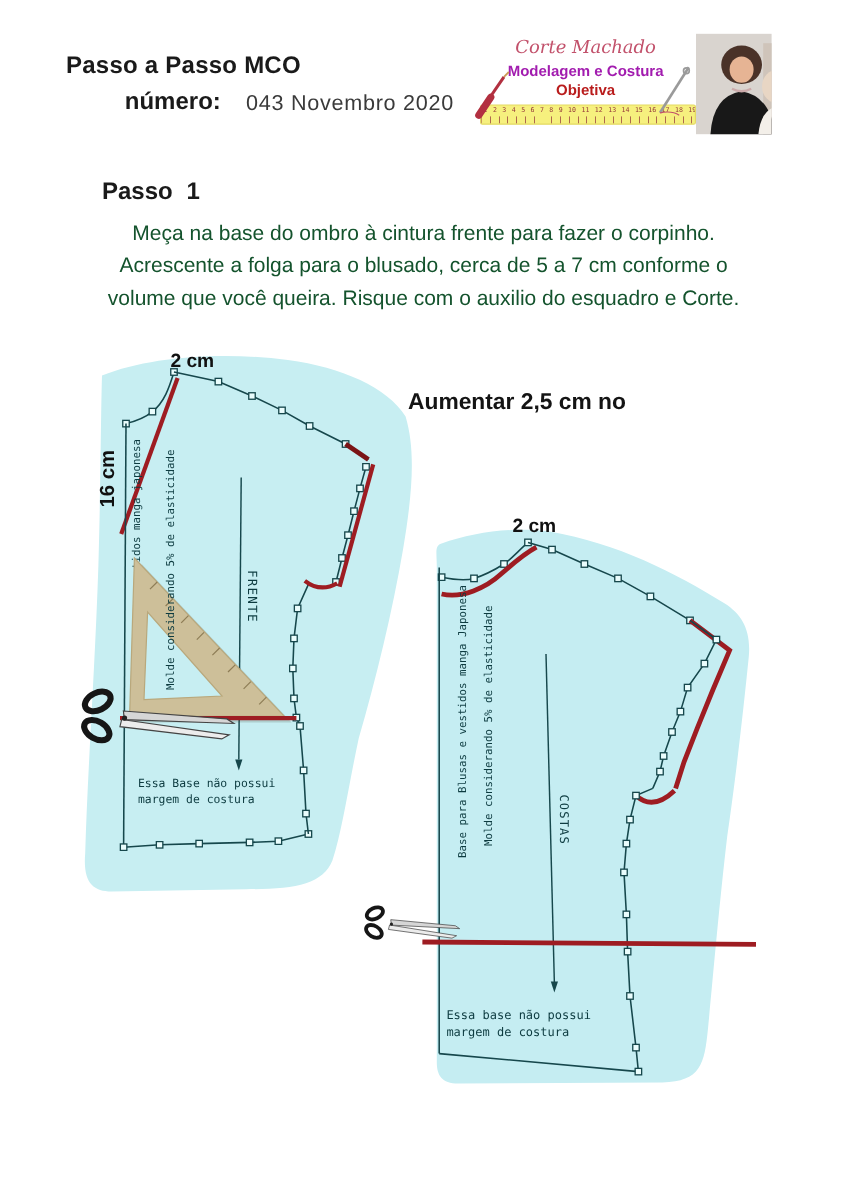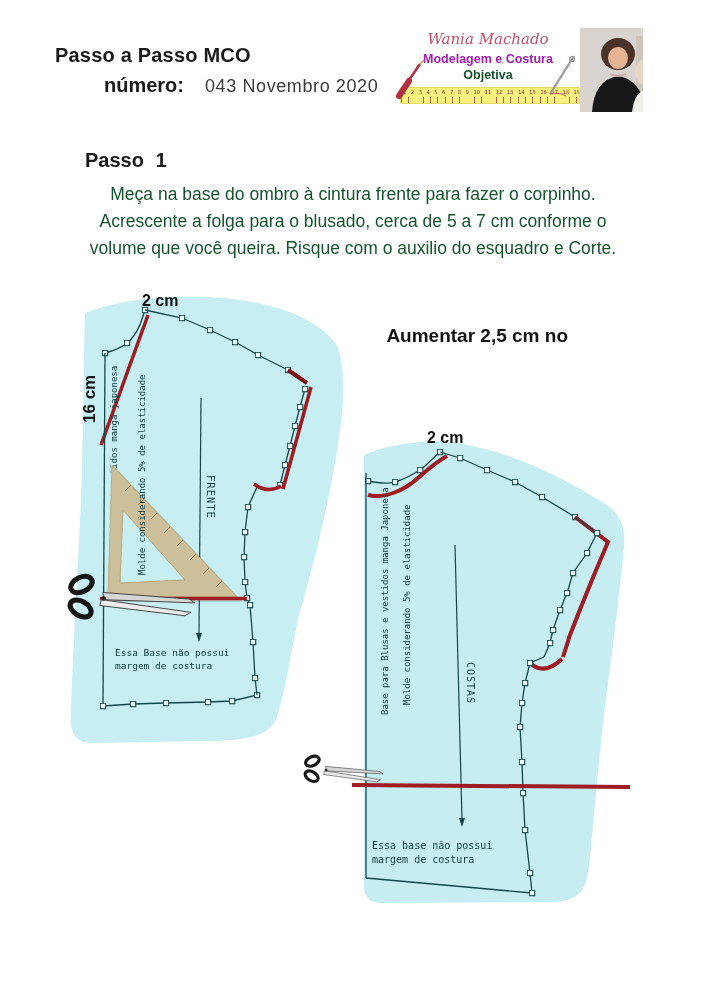--- a/index.html
+++ b/index.html
@@ -13,53 +13,53 @@
   .h-numvalue{left:205px;top:76px;font-size:18px;font-weight:normal;color:#3a3a3a;letter-spacing:.6px;}
 
   
   .logo{left:398px;top:28px;width:268px;height:84px;}
   .logo-left{position:absolute;left:0;top:0;width:180px;height:84px;}
   .logo-script{position:absolute;left:0;top:2px;width:180px;text-align:center;
       font-family:"DejaVu Serif",serif;font-style:italic;font-size:15px;color:#c2516b;}
   .logo-tag1{position:absolute;left:0;top:24px;width:180px;text-align:center;
       font-size:12.5px;font-weight:bold;color:#a21caf;}
   .logo-tag2{position:absolute;left:0;top:40px;width:180px;text-align:center;
-      font-size:12.5px;font-weight:bold;color:#14532d;}
+      font-size:12.5px;font-weight:bold;color:#b91c1c;}
   .logo-ruler{position:absolute;left:2px;bottom:8px;width:178px;height:15px;background:#f6f07e;
       border:1px solid #e3da62;border-radius:2px;overflow:hidden;}
   .logo-ruler-nums{position:absolute;left:2px;top:1px;font-size:5.5px;color:#94383a;
       white-space:nowrap;word-spacing:1.2px;font-family:"DejaVu Sans Mono",monospace;}
   .logo-ruler-ticks{position:absolute;left:0;bottom:0;width:100%;height:6px;
       background:repeating-linear-gradient(90deg,rgba(150,60,60,.75) 0 .8px,transparent .8px 7.3px);}
   .logo-photo{position:absolute;right:0;top:0;width:86px;height:84px;}
 
   
   .step-head{left:85px;top:149px;font-size:20px;font-weight:bold;word-spacing:6px;}
   .step-body{left:62px;top:181px;width:582px;text-align:center;font-size:17.5px;
       line-height:27px;color:#14532d;}
 
   
-  .annot{left:340px;top:322px;width:228px;text-align:right;font-size:19px;font-weight:bold;
+  .annot{left:340px;top:322px;width:228px;text-align:left;font-size:19px;font-weight:bold;
       line-height:28px;color:#141414;}
 
   svg text{font-family:"DejaVu Sans Mono",monospace;}
   .lbl{font-family:"Liberation Sans",sans-serif;font-weight:bold;}
 </style>
 </head>
 <body>
 
 <div id="page">
 
   <div class="abs h-title">Passo a Passo MCO</div>
   <div class="abs h-numlabel">número:</div>
   <div class="abs h-numvalue">043 Novembro 2020</div>
 
   <div class="abs logo">
     <div class="logo-left">
-      <div class="logo-script">Wania Machado</div>
+      <div class="logo-script">Corte Machado</div>
       <div class="logo-tag1">Modelagem e Costura</div>
       <div class="logo-tag2">Objetiva</div>
       <div class="logo-ruler">
         <div class="logo-ruler-nums">1 2 3 4 5 6 7 8 9 10 11 12 13 14 15 16 17 18 19 20 21 22 23 24</div>
         <div class="logo-ruler-ticks"></div>
       </div>
       <svg class="abs" style="left:-4px;top:28px" width="34" height="44">
         <line x1="5" y1="40" x2="15" y2="25" stroke="#b23040" stroke-width="6" stroke-linecap="round"></line>
         <line x1="13" y1="27" x2="26" y2="8" stroke="#b23040" stroke-width="2.5"></line>
         <line x1="26" y1="8" x2="30" y2="4" stroke="#c95" stroke-width="1.5"></line>

